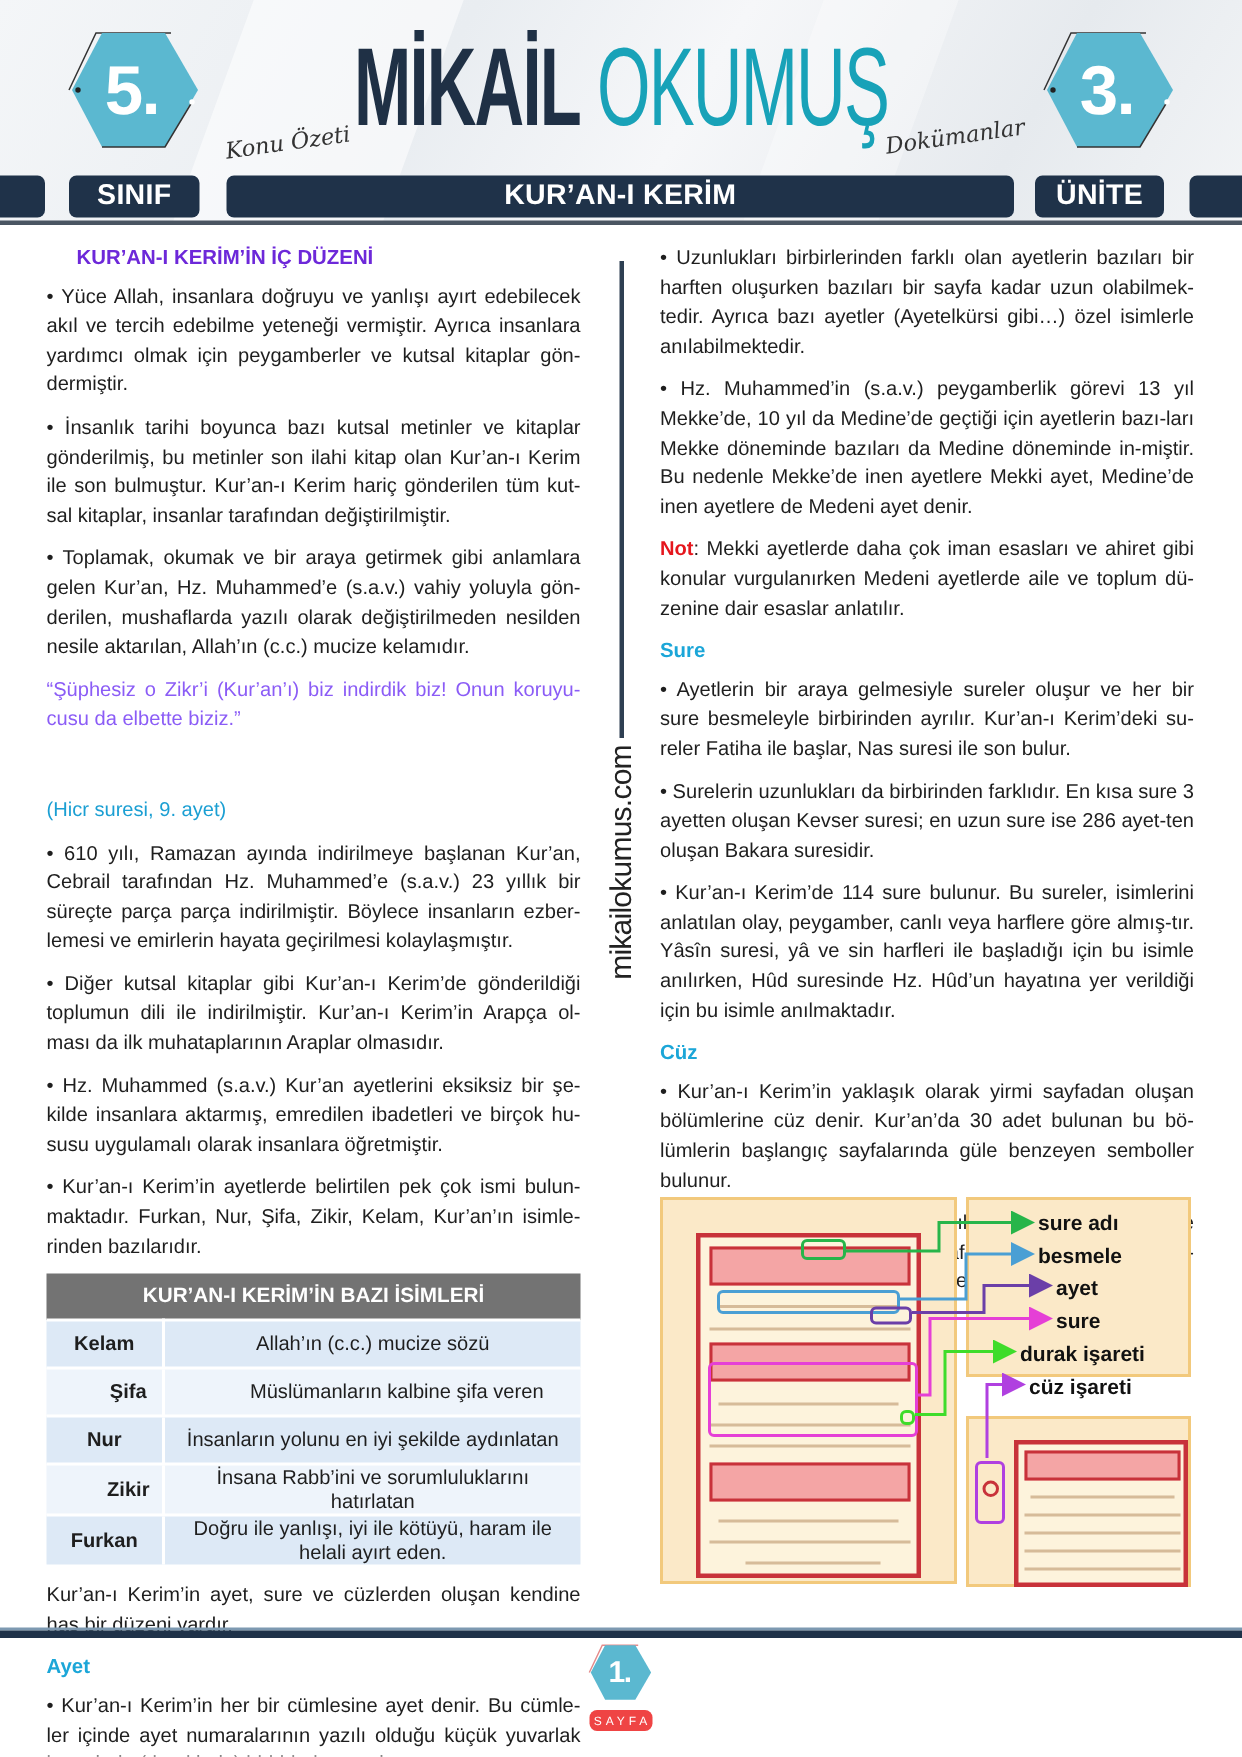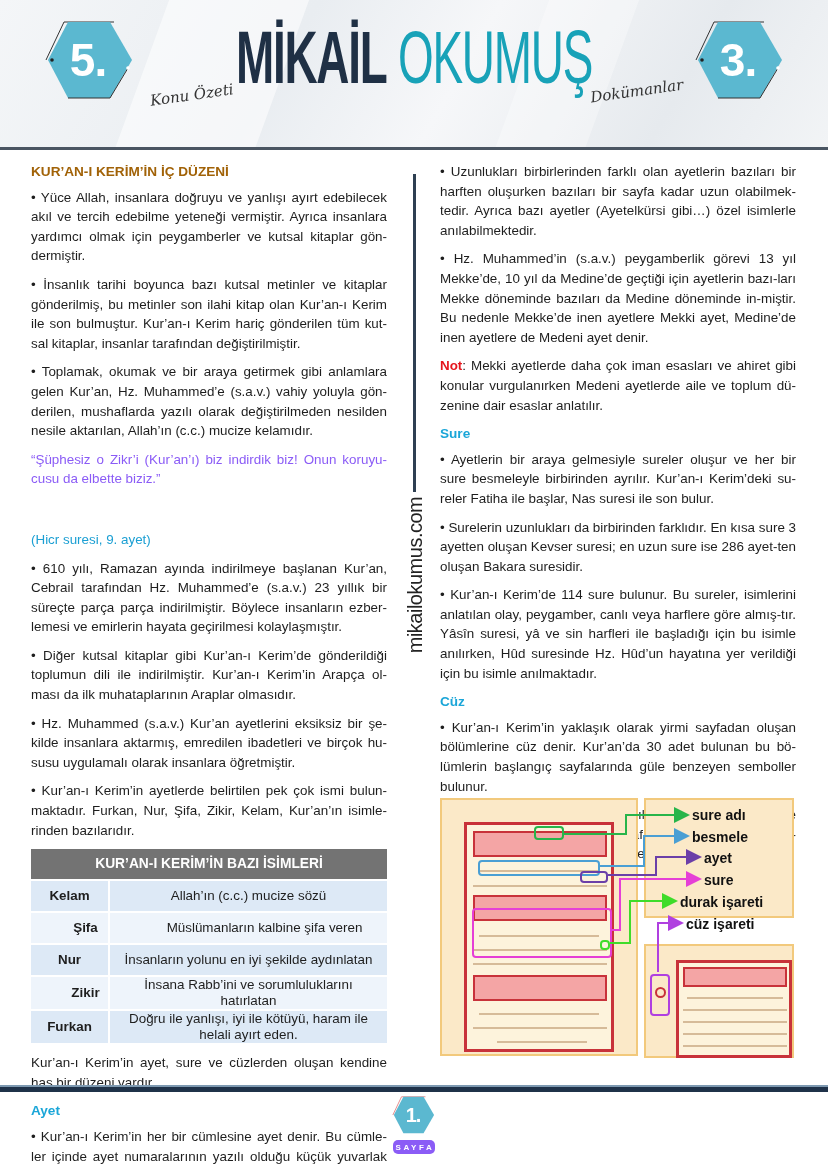--- a/index.html
+++ b/index.html
@@ -21,21 +21,21 @@
     .tabbar { position: absolute; top: 117px; left: 0; width: 828px; height: 28px; }
     .tab { position: absolute; top: 0; height: 28px; background: #1f3249; border-radius: 5px; color: #ffffff; font-weight: bold; font-size: 19px;
       display: flex; align-items: center; justify-content: center; letter-spacing: 0.2px; }
     .header-rule { position: absolute; top: 147px; left: 0; width: 828px; height: 4px; background: #4a5562; }
 
     
     .col { position: absolute; top: 162px; font-size: 13.4px; line-height: 19.6px; color: #1e1e1e; }
     .col-left { left: 31px; width: 356px; }
     .col-right { left: 440px; width: 356px; }
     .col p { text-align: justify; margin-bottom: 9px; }
-    .h-main { font-weight: bold; font-size: 13.6px; margin-bottom: 6px; color: #a16207; }
+    .h-main { font-weight: bold; font-size: 13.6px; margin-bottom: 6px; color: #6d28d9; margin-left: 20px; }
     .h-sub { color: #1ba6d8; font-weight: bold; font-size: 13.6px; margin-bottom: 6px; }
     .quote { color: #8b5cf6; text-align: justify; }
     .quote-src { color: #1b9fd3; text-align: right; margin-bottom: 9px; margin-top: 41px; }
     .red { color: #e5161d; font-weight: bold; }
 
     .divider { position: absolute; left: 413px; top: 174px; width: 3px; height: 318px; background: #2e3f52; }
     .site { position: absolute; left: 400px; top: 500px; width: 30px; height: 150px; }
     .site span { position: absolute; left: 50%; top: 50%; transform: translate(-50%,-50%) rotate(-90deg); white-space: nowrap;
       font-family: "Liberation Sans Narrow", "Liberation Sans", sans-serif; font-size: 20px; color: #222; letter-spacing: -0.5px; }
 
@@ -58,22 +58,22 @@
     .sure-band { position: absolute; background: #f4a5a5; border: 2px solid #c8323a; }
     .line { position: absolute; height: 2px; background: #b78d62; opacity: 0.55; }
     .lbl { position: absolute; font-weight: bold; font-size: 14px; color: #111; white-space: nowrap; }
     .hl { position: absolute; border-radius: 4px; }
 
     
     .footer-rule { position: absolute; left: 0; top: 1087px; width: 828px; height: 5px; background: #1f3249; }
     .footer-rule2 { position: absolute; left: 0; top: 1085px; width: 828px; height: 2px; background: #7d99b1; }
     .page-hex { position: absolute; left: 390px; top: 1094px; width: 46px; height: 42px; }
     .page-hex .num { font-size: 20px; }
-    .sayfa { position: absolute; left: 393px; top: 1140px; width: 42px; height: 14px; background: #8b5cf6; border-radius: 5px;
-      color: #fff; font-size: 8px; letter-spacing: 2.6px; display: flex; align-items: center; justify-content: center; padding-left: 2px; font-weight: bold; }
+    .sayfa { position: absolute; left: 393px; top: 1140px; width: 42px; height: 14px; background: #ef4444; border-radius: 5px;
+      color: #fff; font-size: 8px; letter-spacing: 2.6px; display: flex; align-items: center; justify-content: center; padding-left: 2px; }
   </style>
 </head>
 <body>
 
 <div class="header">
   <div class="facet" style="left:140px;top:-20px;width:140px;height:200px;"></div>
   <div class="facet" style="left:520px;top:-20px;width:90px;height:200px;opacity:0.6"></div>
 
   <div class="hex" style="left:40px;top:18px;">
     <svg width="96" height="84" viewBox="0 0 96 84">
@@ -99,20 +99,27 @@
     <svg width="96" height="84" viewBox="0 0 96 84">
       <path d="M6 42 L24 4 L74 4" fill="none" stroke="#333" stroke-width="1"></path>
       <polygon points="28,4 70,4 92,42 70,80 28,80 8,42" fill="#5bb8d0"></polygon>
       <path d="M88 50 L70 80 L28 80" fill="none" stroke="#333" stroke-width="1"></path>
       <circle cx="12" cy="42" r="1.8" fill="#222"></circle>
         <circle cx="88" cy="50" r="1.8" fill="#fff"></circle>
     </svg>
     <div class="num">3.</div>
   </div>
 
+  <div class="tabbar">
+    <div class="tab" style="left:-10px;width:40px;"></div>
+    <div class="tab" style="left:46px;width:87px;">SINIF</div>
+    <div class="tab" style="left:151px;width:525px;">KUR’AN-I KERİM</div>
+    <div class="tab" style="left:690px;width:86px;">ÜNİTE</div>
+    <div class="tab" style="left:793px;width:50px;"></div>
+  </div>
   <div class="header-rule"></div>
 </div>
 
 <div class="col col-left">
   <div class="h-main">KUR’AN-I KERİM’İN İÇ DÜZENİ</div>
   <p>• Yüce Allah, insanlara doğruyu ve yanlışı ayırt edebilecek akıl ve tercih edebilme yeteneği vermiştir. Ayrıca insanlara yardımcı olmak için peygamberler ve kutsal kitaplar gön-dermiştir.</p>
   <p>• İnsanlık tarihi boyunca bazı kutsal metinler ve kitaplar gönderilmiş, bu metinler son ilahi kitap olan Kur’an-ı Kerim ile son bulmuştur. Kur’an-ı Kerim hariç gönderilen tüm kut-sal kitaplar, insanlar tarafından değiştirilmiştir.</p>
   <p>• Toplamak, okumak ve bir araya getirmek gibi anlamlara gelen Kur’an, Hz. Muhammed’e (s.a.v.) vahiy yoluyla gön-derilen, mushaflarda yazılı olarak değiştirilmeden nesilden nesile aktarılan, Allah’ın (c.c.) mucize kelamıdır.</p>
   <p class="quote" style="margin-bottom:0">“Şüphesiz o Zikr’i (Kur’an’ı) biz indirdik biz! Onun koruyu-cusu da elbette biziz.”</p>
   <p class="quote-src">(Hicr suresi, 9. ayet)</p>

